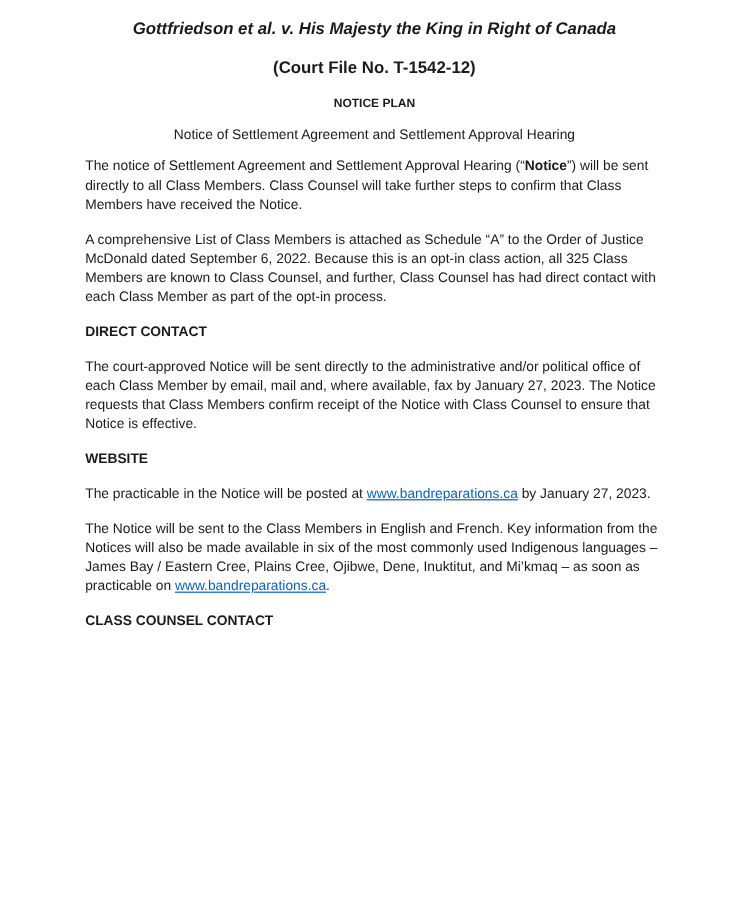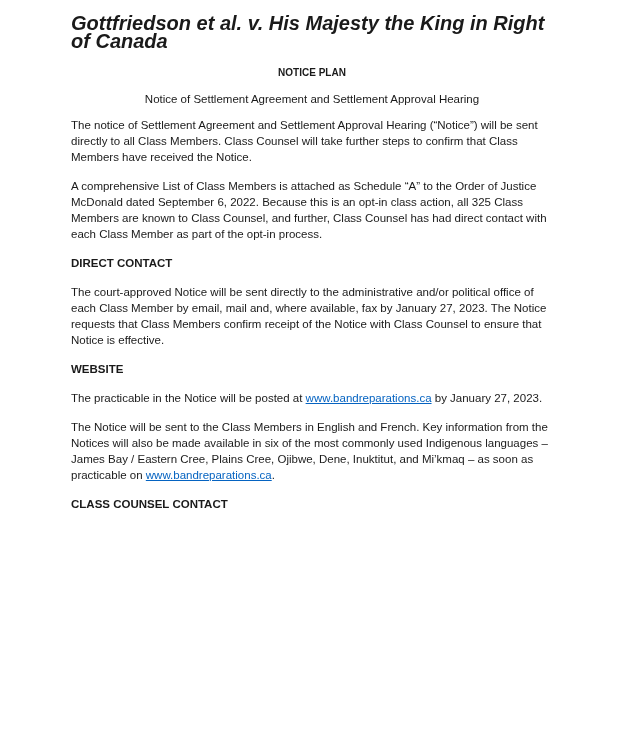--- a/index.html
+++ b/index.html
@@ -14,24 +14,25 @@
     box-sizing: border-box;
     background: #ffffff;
     padding: 14px 71px 0 71px;
     font-family: "Liberation Sans", sans-serif;
     color: #1a1a1a;
     font-size: 11.5px;
     line-height: 16px;
     overflow: hidden;
   }
   .case-title {
-    font-size: 20px;
+    font-size: 14px;
     line-height: 18px;
     font-weight: bold;
     font-style: italic;
+    text-align: center;
     margin: 0 0 15px 0;
   }
   .court-file {
     font-size: 14px;
     line-height: 18px;
     font-weight: bold;
     text-align: center;
     margin: 0 0 14px 0;
   }
   .doc-title {
@@ -56,30 +57,31 @@
     line-height: 16px;
     font-weight: bold;
     margin: 0 0 13px 0;
   }
   a.link {
     color: #0563c1;
     text-decoration: underline;
     cursor: pointer;
   }
   b.bold-term {
-    font-weight: normal;
+    font-weight: bold;
   }
 </style>
 </head>
 <body>
 
 <div class="page">
 
   <h1 class="case-title">Gottfriedson et al. v. His Majesty the King in Right of Canada</h1>
 
+  <h2 class="court-file">(Court File No. T-1542-12)</h2>
 
   <h3 class="doc-title">NOTICE PLAN</h3>
 
   <h4 class="doc-subtitle">Notice of Settlement Agreement and Settlement Approval Hearing</h4>
 
   <p class="body-para"><span>The notice of Settlement Agreement and Settlement Approval Hearing (“</span><b class="bold-term">Notice</b><span>”) will be sent directly to all Class Members. Class Counsel will take further steps to confirm that Class Members have received the Notice.</span></p>
 
   <p class="body-para">A comprehensive List of Class Members is attached as Schedule “A” to the Order of Justice McDonald dated September 6, 2022. Because this is an opt-in class action, all 325 Class Members are known to Class Counsel, and further, Class Counsel has had direct contact with each Class Member as part of the opt-in process.</p>
 
 

